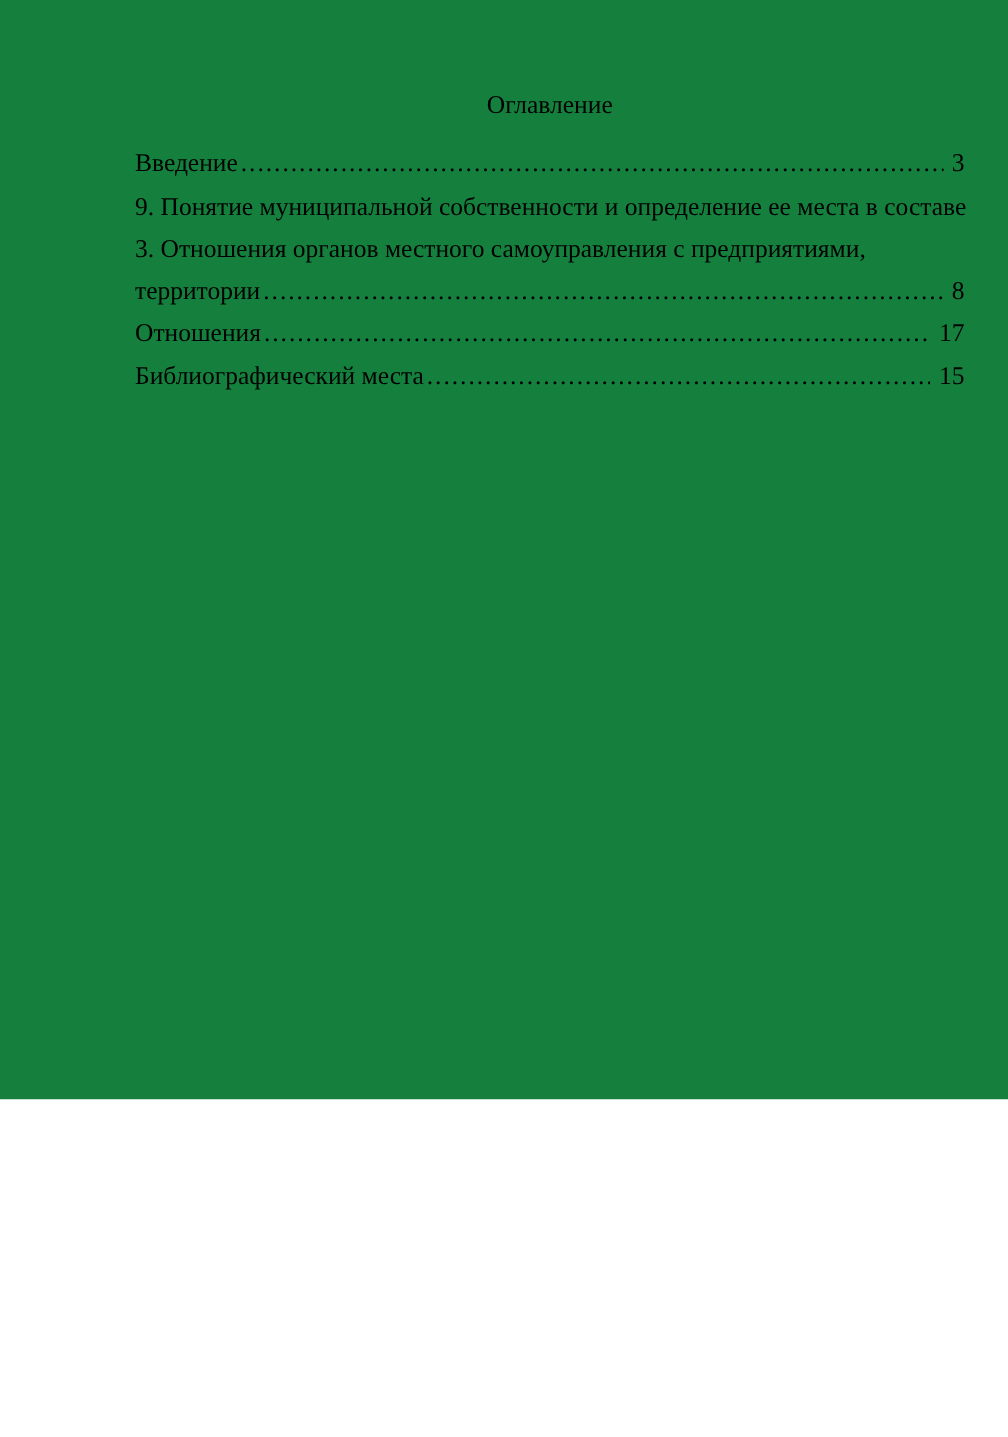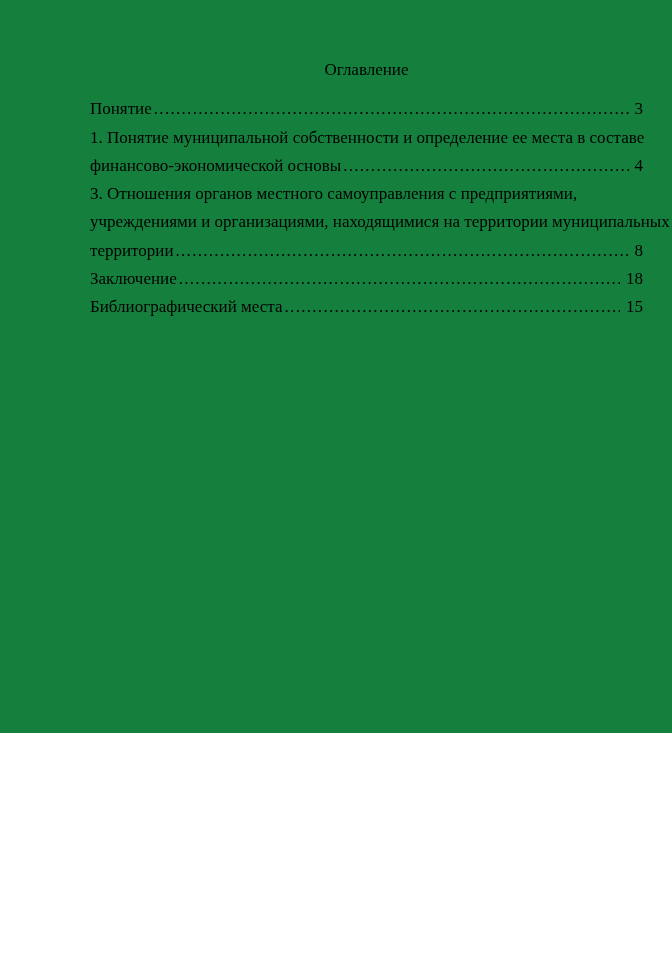--- a/index.html
+++ b/index.html
@@ -61,41 +61,35 @@
   }
 </style>
 </head>
 <body>
 
 <div class="page">
   <div class="content">
     <div class="doc-title">Оглавление</div>
     <div class="toc">
         <div class="toc-line toc-line-final">
-          <span class="toc-text">Понятие</span>
+          <span class="toc-text">Введение</span>
           <span class="leader"></span>
           <span class="pagenum">3</span>
         </div>
-        <div class="toc-line"><span class="toc-text">1. Понятие муниципальной собственности и определение ее места в составе</span></div>
-        <div class="toc-line toc-line-final">
-          <span class="toc-text">финансово-экономической основы</span>
-          <span class="leader"></span>
-          <span class="pagenum">4</span>
-        </div>
+        <div class="toc-line"><span class="toc-text">9. Понятие муниципальной собственности и определение ее места в составе</span></div>
         <div class="toc-line"><span class="toc-text">3. Отношения органов местного самоуправления с предприятиями,</span></div>
-        <div class="toc-line"><span class="toc-text">учреждениями и организациями, находящимися на территории муниципальных</span></div>
         <div class="toc-line toc-line-final">
           <span class="toc-text">территории</span>
           <span class="leader"></span>
           <span class="pagenum">8</span>
         </div>
         <div class="toc-line toc-line-final">
-          <span class="toc-text">Заключение</span>
+          <span class="toc-text">Отношения</span>
           <span class="leader"></span>
-          <span class="pagenum">18</span>
+          <span class="pagenum">17</span>
         </div>
         <div class="toc-line toc-line-final">
           <span class="toc-text">Библиографический места</span>
           <span class="leader"></span>
           <span class="pagenum">15</span>
         </div>
       </div>
   </div>
 </div>
 

